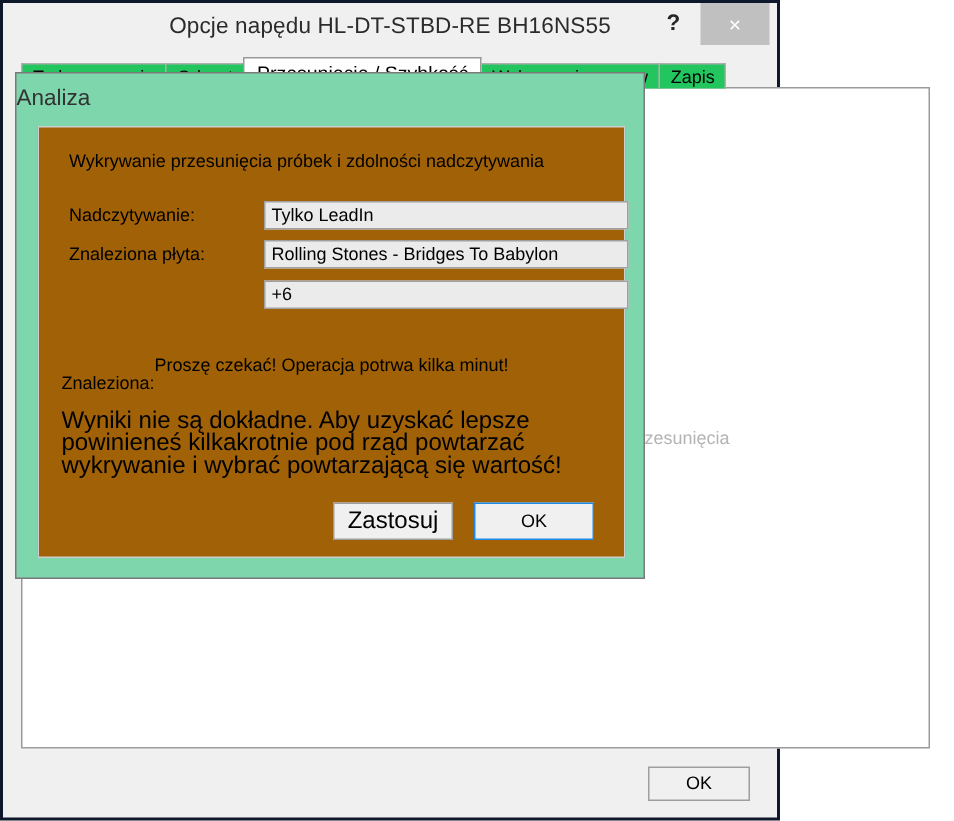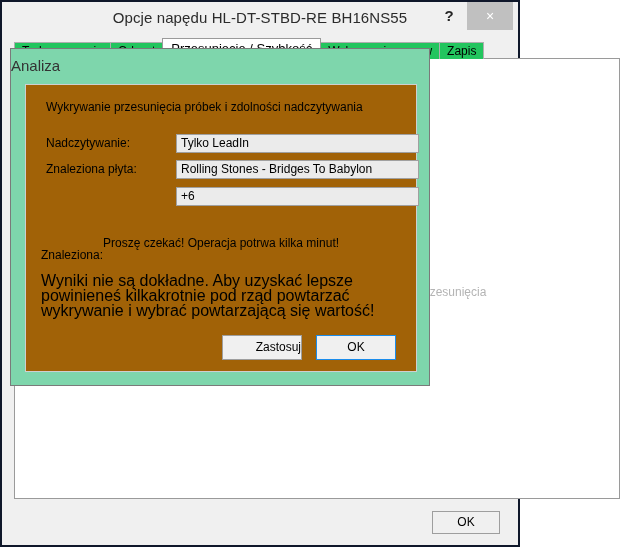--- a/index.html
+++ b/index.html
@@ -244,24 +244,24 @@
   #dialog-buttons {
     position: absolute;
     left: 196px; top: 250px;
     display: flex;
     gap: 14px;
   }
   #btn-zastosuj {
     width: 80px; height: 25px;
     background: #f0f0f0;
     border: 1px solid #9e9e9e;
-    font-size: 12px;
+    font-size: 16px;
     color: #000000;
     line-height: 23px;
-    text-align: right;
+    text-align: center;
     box-sizing: border-box;
     cursor: default;
     font-family: "Liberation Sans", sans-serif;
   }
   #btn-ok-dialog {
     width: 80px; height: 25px;
     background: #f0f0f0;
     border: 1px solid #1b8ceb;
     font-size: 12px;
     color: #000000;

